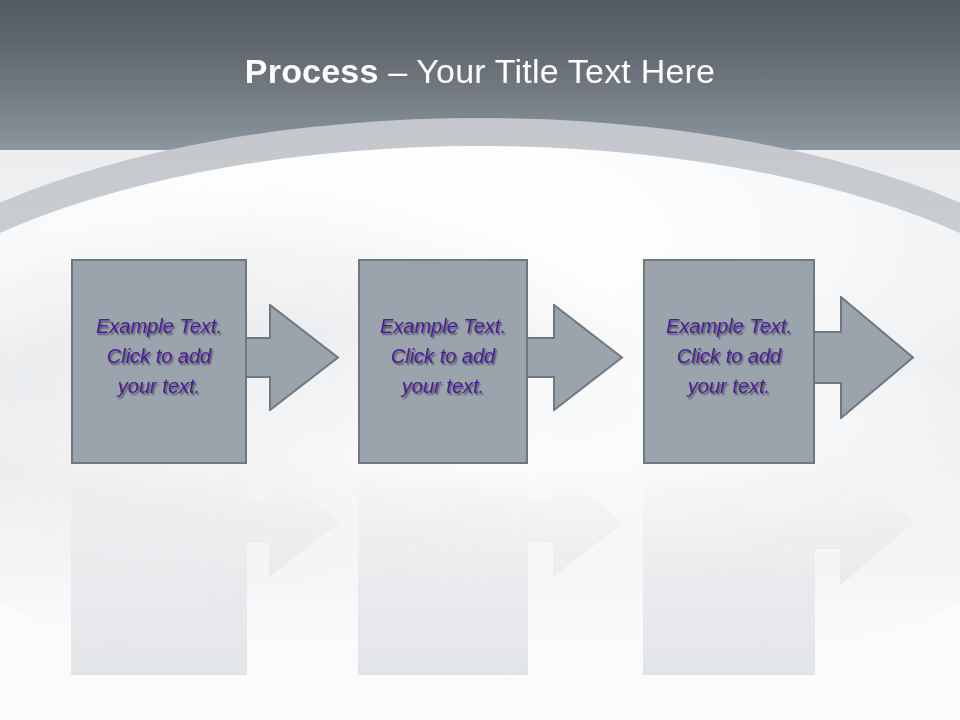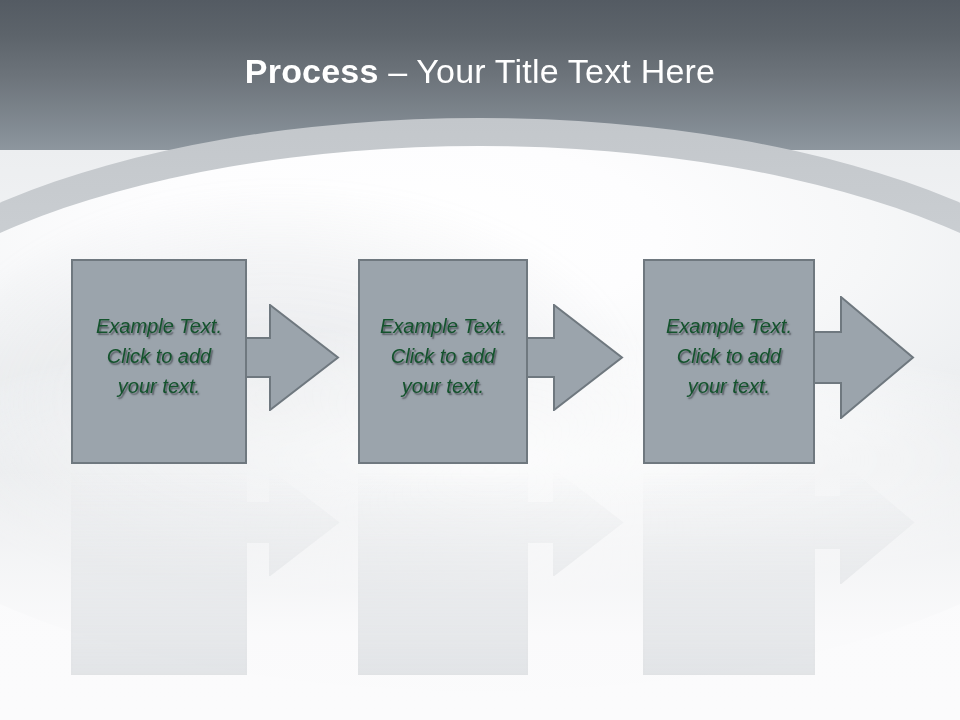--- a/index.html
+++ b/index.html
@@ -144,21 +144,21 @@
     box-sizing: border-box;
     background: #9ba4ac;
     border: 2px solid #6f787f;
   }
 
   .box-text {
     position: absolute;
     left: 0;
     width: 100%;
     text-align: center;
-    color: #14532d;
+    color: #4c1d95;
     font-style: italic;
     font-size: 20px;
     line-height: 30px;
     white-space: pre-line;
     text-shadow: 1.5px 1.5px 1.6px rgba(60,66,72,0.75);
   }
 
   
   .reflect {
     position: absolute;

